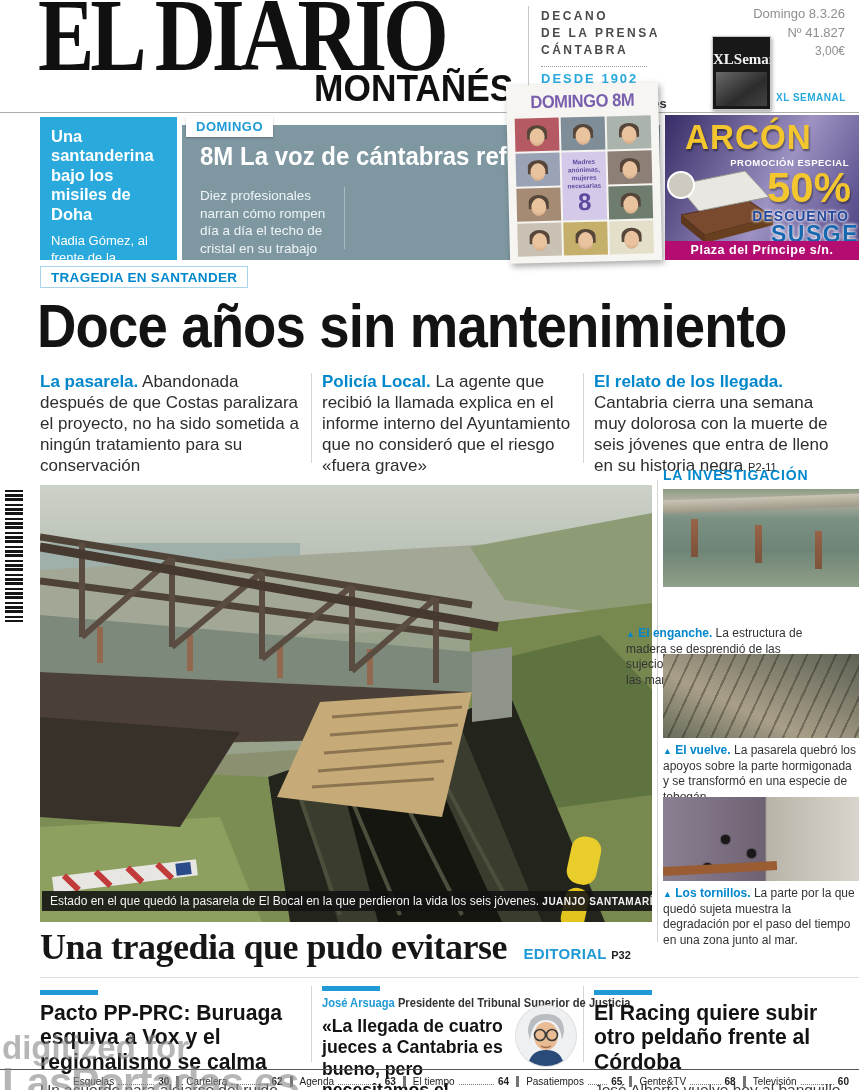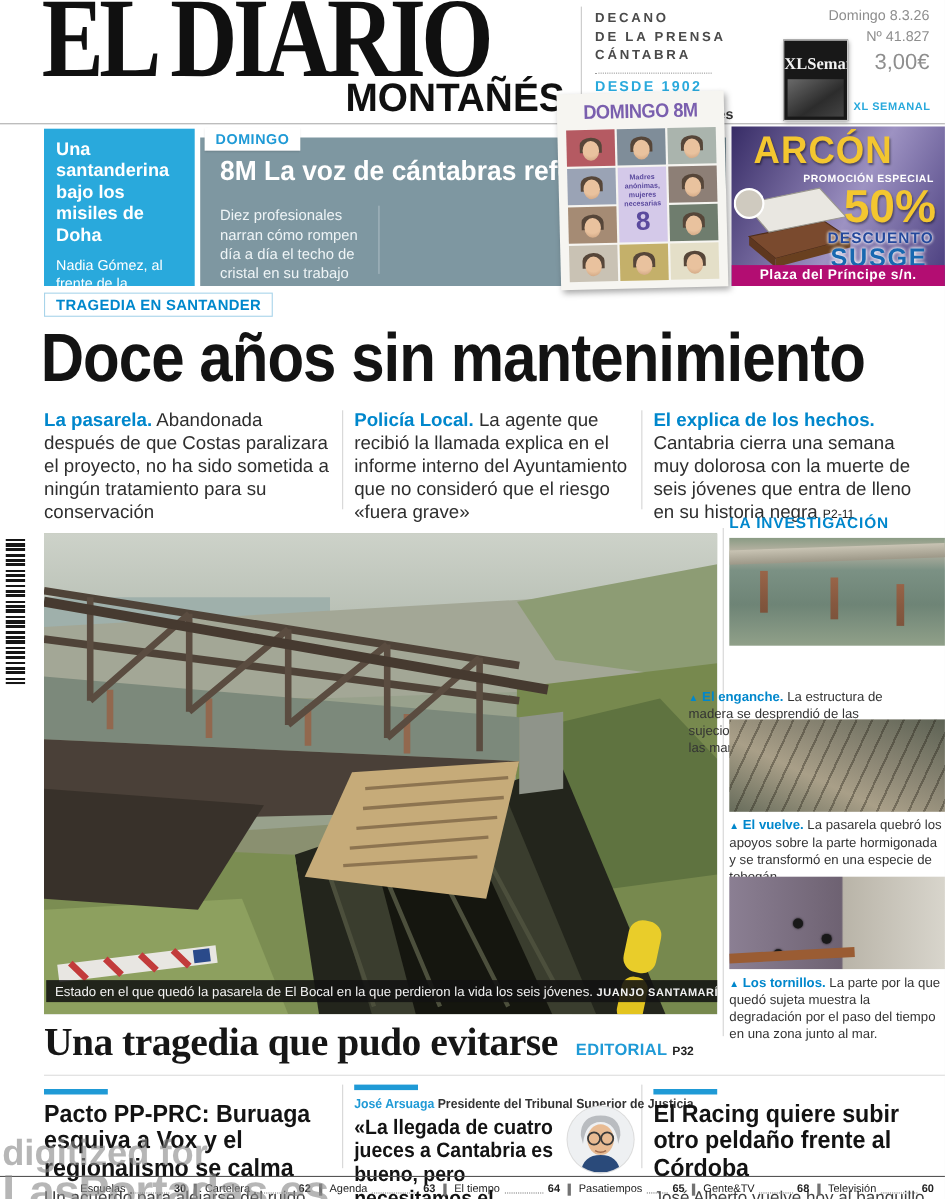--- a/index.html
+++ b/index.html
@@ -7,21 +7,21 @@
   .abs{position:absolute;}
 
   
   .mast-title{font-family:"Liberation Serif",serif;font-weight:bold;color:#101010;font-size:103px;letter-spacing:-5px;transform:scaleX(0.82);transform-origin:left top;line-height:1;}
   .mast-sub{font-weight:bold;color:#101010;font-size:36px;letter-spacing:0;transform:scaleX(0.98);transform-origin:right top;text-align:right;line-height:1;}
   .motto{font-size:12px;font-weight:bold;color:#4a4a4a;letter-spacing:2.5px;line-height:1.4;}
   .dotted{border-top:1px dotted #9a9a9a;}
   .since{font-size:13px;font-weight:bold;letter-spacing:2px;}
   .website{font-size:13px;font-weight:bold;color:#333;}
   .dateblock{text-align:right;color:#8e8e8e;font-size:13px;line-height:1.45;}
-  .price{font-size:20px;}
+  .price{font-size:12px;}
   .xl-thumb{background:#181818;border:1px solid #c9c9c9;box-shadow:1px 2px 4px rgba(0,0,0,.35);overflow:hidden;}
   .xl-title{color:#f2f2f2;font-family:"Liberation Serif",serif;font-weight:bold;font-size:15px;text-align:center;margin-top:14px;}
   .xl-img{position:absolute;left:3px;right:3px;bottom:3px;height:34px;background:linear-gradient(145deg,#6a6a6a,#2c2c2c 60%,#444);}
   .xl-label{font-size:10px;font-weight:bold;letter-spacing:.5px;}
   .hairline{background:#adadad;height:1px;}
 
   
   .bluebox{background:#29a9dc;color:#fff;padding:10px 11px;box-sizing:border-box;}
   .bluebox h3{margin:0;font-size:16.5px;line-height:1.18;}
   .bluebox p{margin:9px 0 0;font-size:13px;line-height:1.28;}
@@ -189,38 +189,38 @@
     <svg class="abs" style="left:2px;top:42px;" width="112" height="88" viewBox="0 0 112 88">
       <polygon points="14,58 82,44 106,60 38,78" fill="#7a4a2e" stroke="#4e2d1a" stroke-width="1"></polygon>
       <polygon points="14,58 38,78 38,86 14,66" fill="#5e371f"></polygon>
       <polygon points="38,78 106,60 106,68 38,86" fill="#69401f"></polygon>
       <polygon points="10,28 78,14 102,40 32,54" fill="#e9e7e1" stroke="#9a978e" stroke-width="1"></polygon>
       <circle cx="14" cy="28" r="13" fill="#cfcabf" stroke="#fff" stroke-width="2"></circle>
     </svg>
     <div class="abs ad-promo" style="right:10px;top:42px;">PROMOCIÓN ESPECIAL</div>
     <div class="abs ad-50" style="right:8px;top:52px;">50%</div>
     <div class="abs ad-desc" style="right:10px;top:93px;margin-left:48px;">DESCUENTO</div>
-    <div class="abs ad-brand" style="right:16px;top:108px;">SUSGE</div>
+    <div class="abs ad-brand" style="right:0;top:108px;">SUSGE</div>
     <div class="abs ad-brandsub" style="right:8px;top:128px;">COLCHONERIAS</div>
     <div class="ad-strip">Plaza del Príncipe s/n.</div>
   </div>
 
   <div class="abs kicker" style="left:40px;top:266px;">TRAGEDIA EN SANTANDER</div>
   <div class="abs headline" style="left:37px;top:295px;">Doce años sin mantenimiento</div>
 
   <div class="abs stand" style="left:40px;top:371px;width:262px;">
     <span class="lead">La pasarela.</span><span> Abandonada después de que Costas paralizara el proyecto, no ha sido sometida a ningún tratamiento para su conservación</span>
   </div>
   <div class="abs colrule" style="left:311px;top:373px;height:90px;"></div>
   <div class="abs stand" style="left:322px;top:371px;width:250px;">
     <span class="lead">Policía Local.</span><span> La agente que recibió la llamada explica en el informe interno del Ayuntamiento que no consideró que el riesgo «fuera grave»</span>
   </div>
   <div class="abs colrule" style="left:583px;top:373px;height:90px;"></div>
   <div class="abs stand" style="left:594px;top:371px;width:256px;">
-    <span class="lead">El explica de los hechos.</span><span> Cantabria cierra una semana muy dolorosa con la muerte de seis jóvenes que entra de lleno en su historia negra </span><span class="pg">P2-11</span>
+    <span class="lead">El relato de los llegada.</span><span> Cantabria cierra una semana muy dolorosa con la muerte de seis jóvenes que entra de lleno en su historia negra </span><span class="pg">P2-11</span>
   </div>
 
   <div class="abs barcode" style="left:2px;top:487px;width:18px;height:132px;"></div>
 
   <div class="abs photo-frame" style="left:40px;top:485px;width:612px;height:437px;">
     <svg width="612" height="437" viewBox="0 0 612 437" preserveAspectRatio="none">
       <defs>
         <linearGradient id="sky" x1="0" y1="0" x2="0" y2="1">
           <stop offset="0" stop-color="#cdd2c9"></stop>
             <stop offset="1" stop-color="#aab3a7"></stop>

